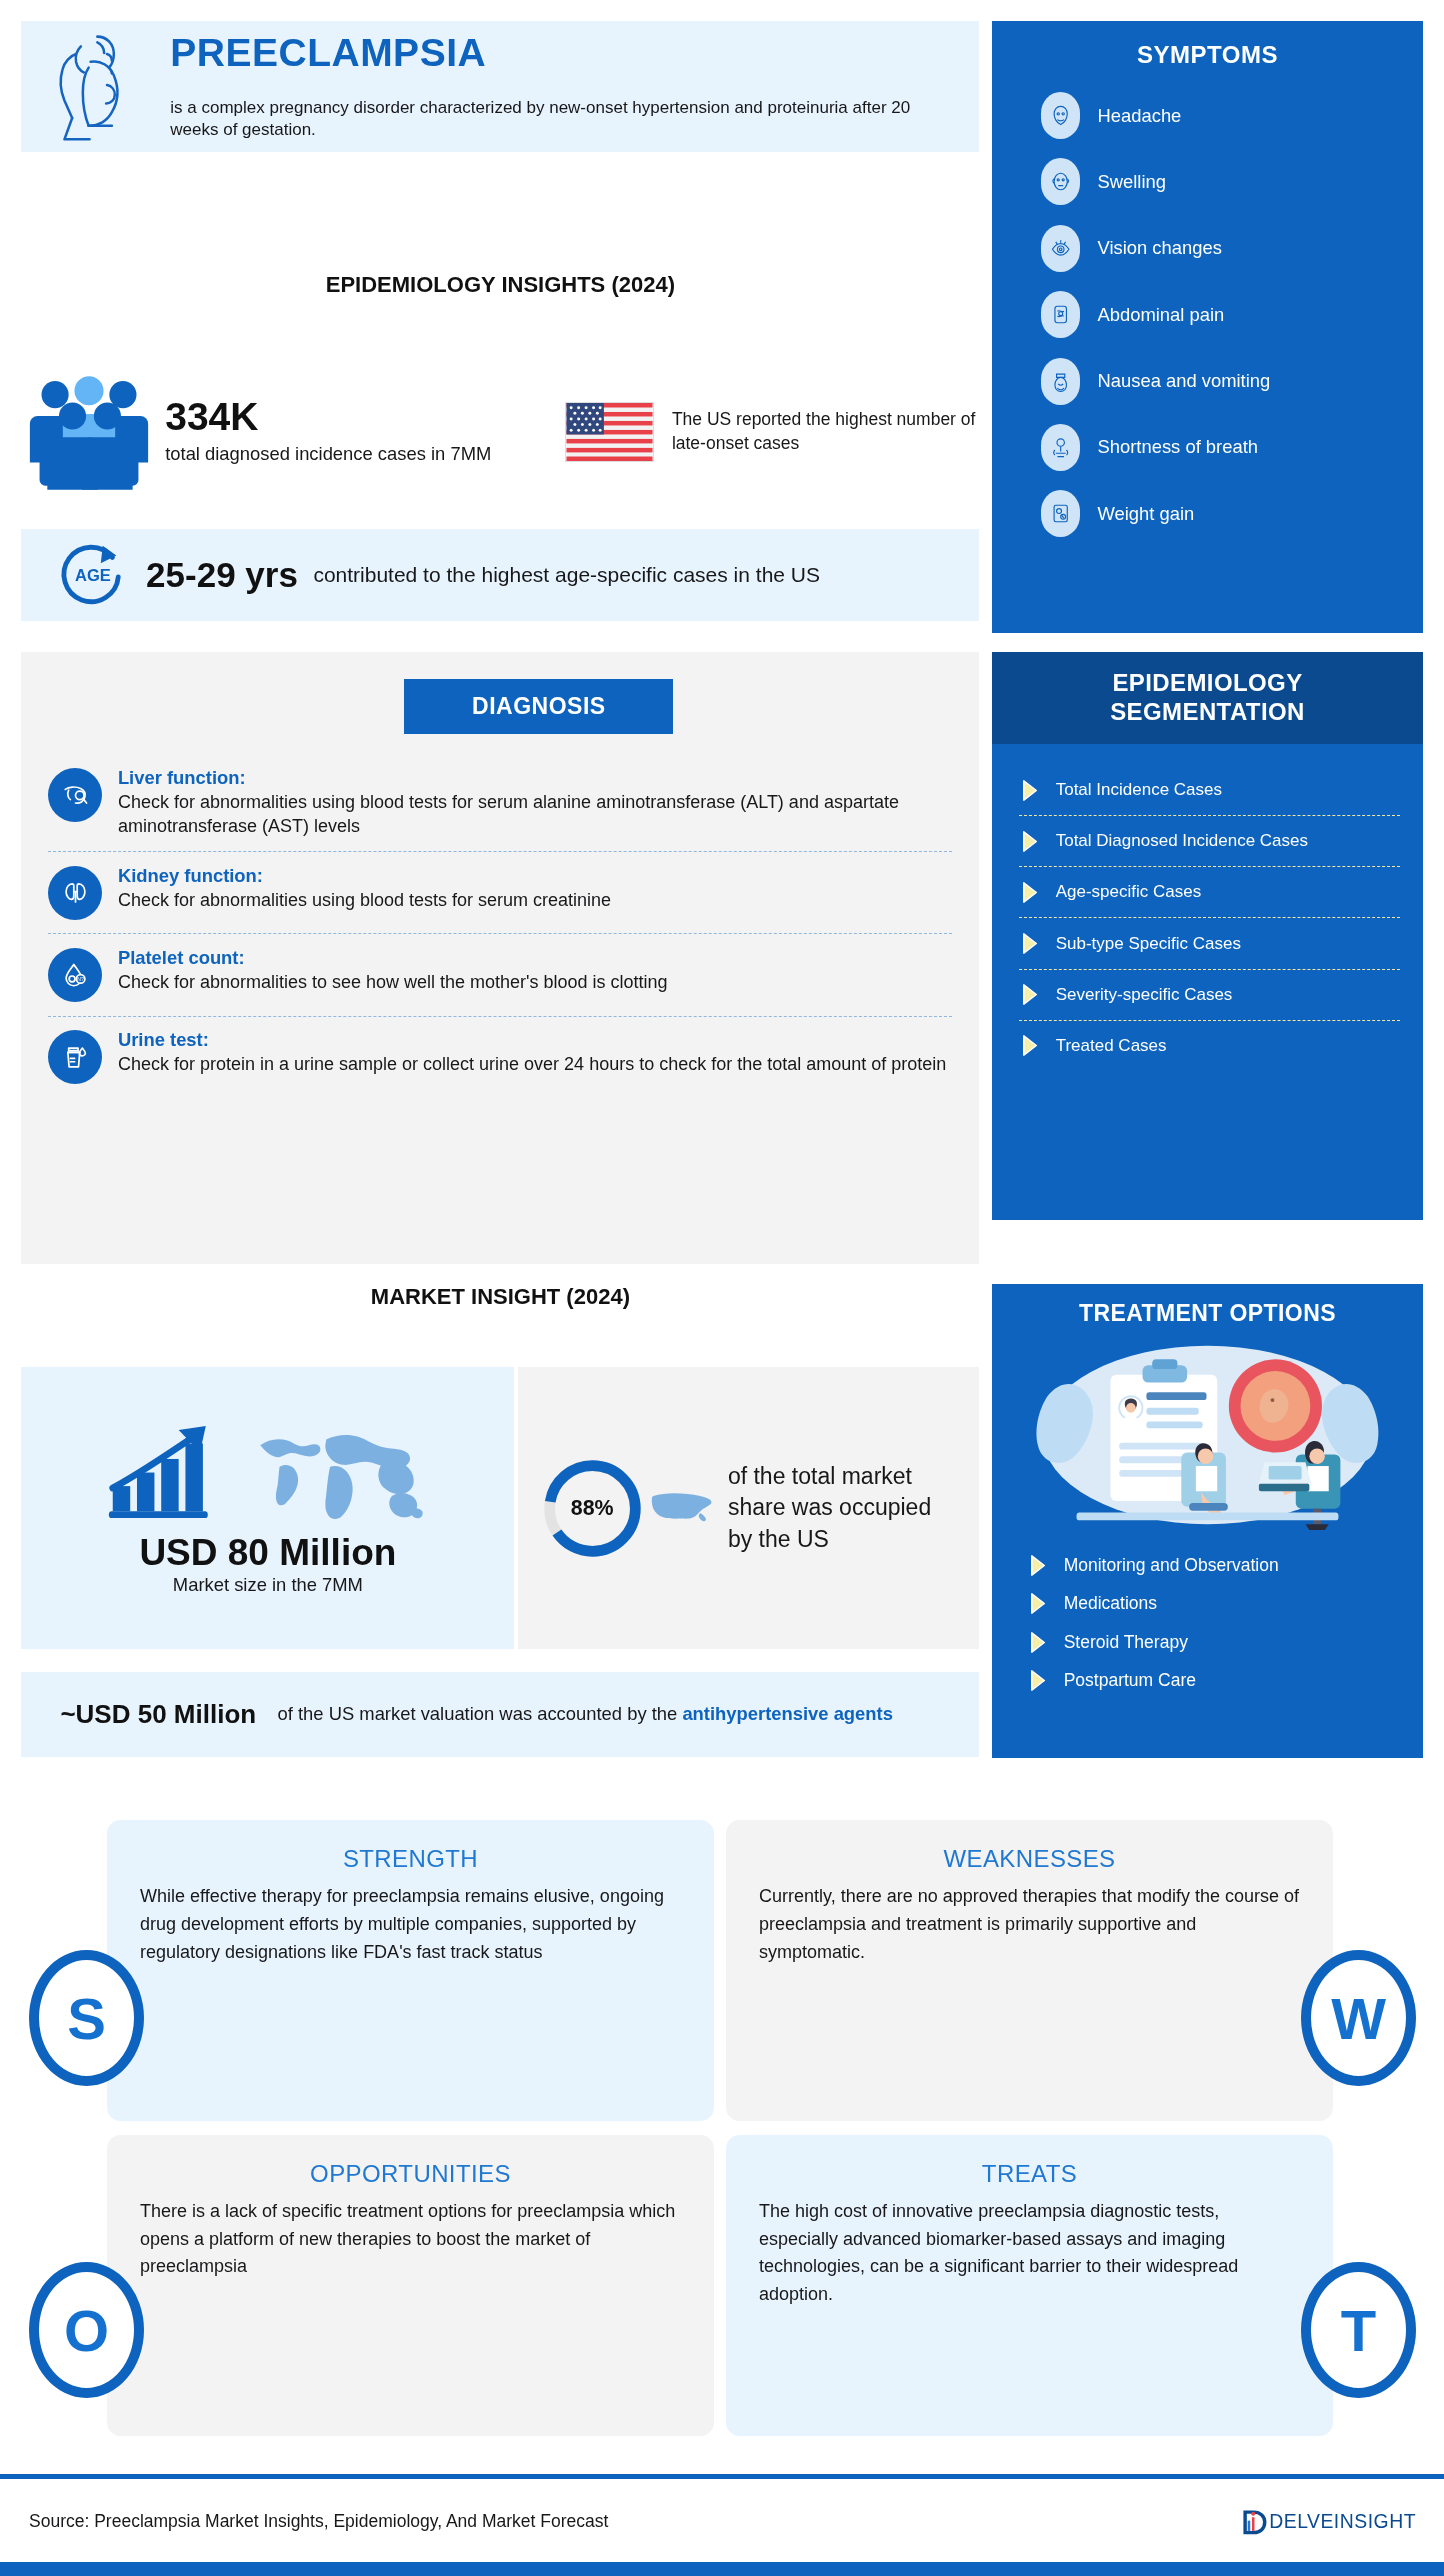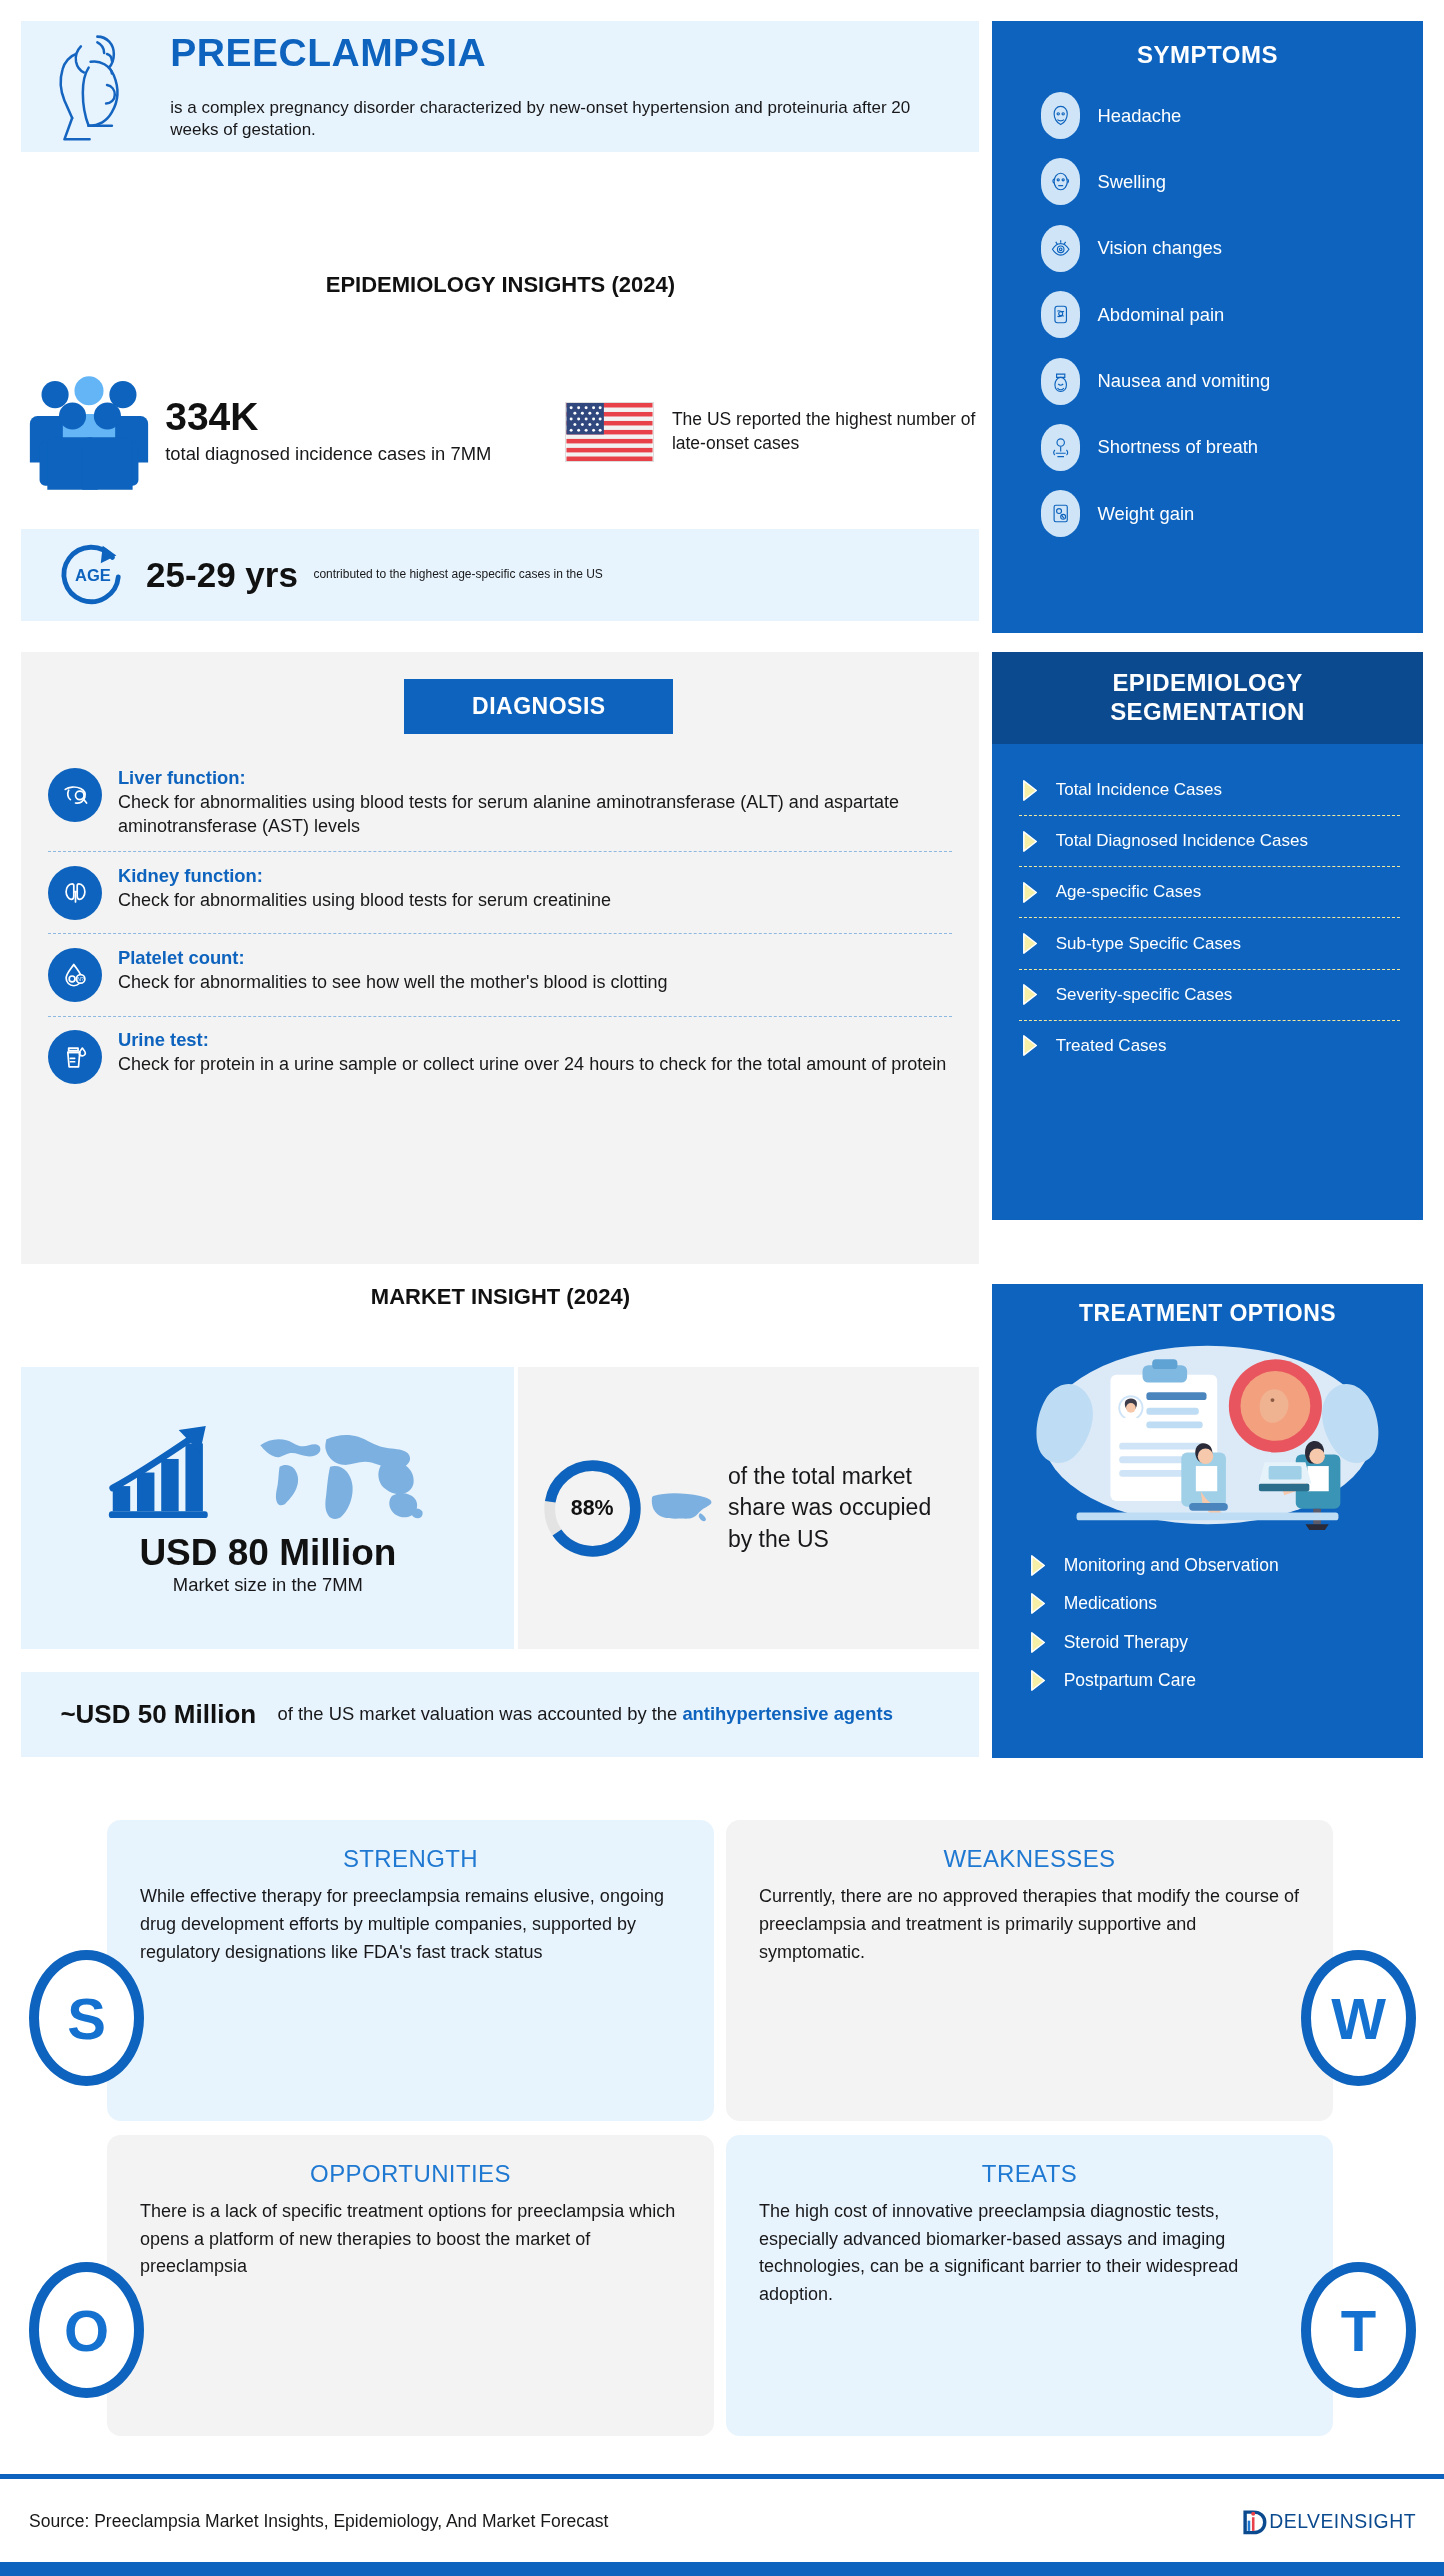--- a/index.html
+++ b/index.html
@@ -47,21 +47,21 @@
   .flag-wrap { display:flex; align-items:center; }
   .flag { width: 89px; height: 60px; flex: 0 0 89px; border: 1px solid #ddd; }
   .flag-text { font-size: 17.5px; color: #18181a; line-height: 1.35; padding-left: 17.5px; }
 
   .age-row {
     position: absolute; left: 21.4px; top: 529px; width: 958px; height: 92px;
     background: #e8f4fd; display: flex; align-items: center; padding-left: 35px;
   }
   .age-badge { width: 78px; flex: 0 0 78px; }
   .age-big { font-size: 35px; font-weight: bold; color: #111; padding: 0 15.5px 0 11.7px; white-space: nowrap;}
-  .age-text { font-size: 12px; color: #18181a; line-height: 1.32; }
+  .age-text { font-size: 21px; color: #18181a; line-height: 1.32; }
 
   
   .diagnosis {
     position: absolute; left: 21.4px; top: 652px; width: 958px; height: 612px;
     background: #f3f3f3;
   }
   .diag-tab {
     position: absolute; left: 383px; top: 27px; width: 269px; height: 55px;
     background: #0d63bd; color: #fff; font-size: 23px; font-weight: bold;
     display:flex; align-items:center; justify-content:center; letter-spacing: 0.5px;

